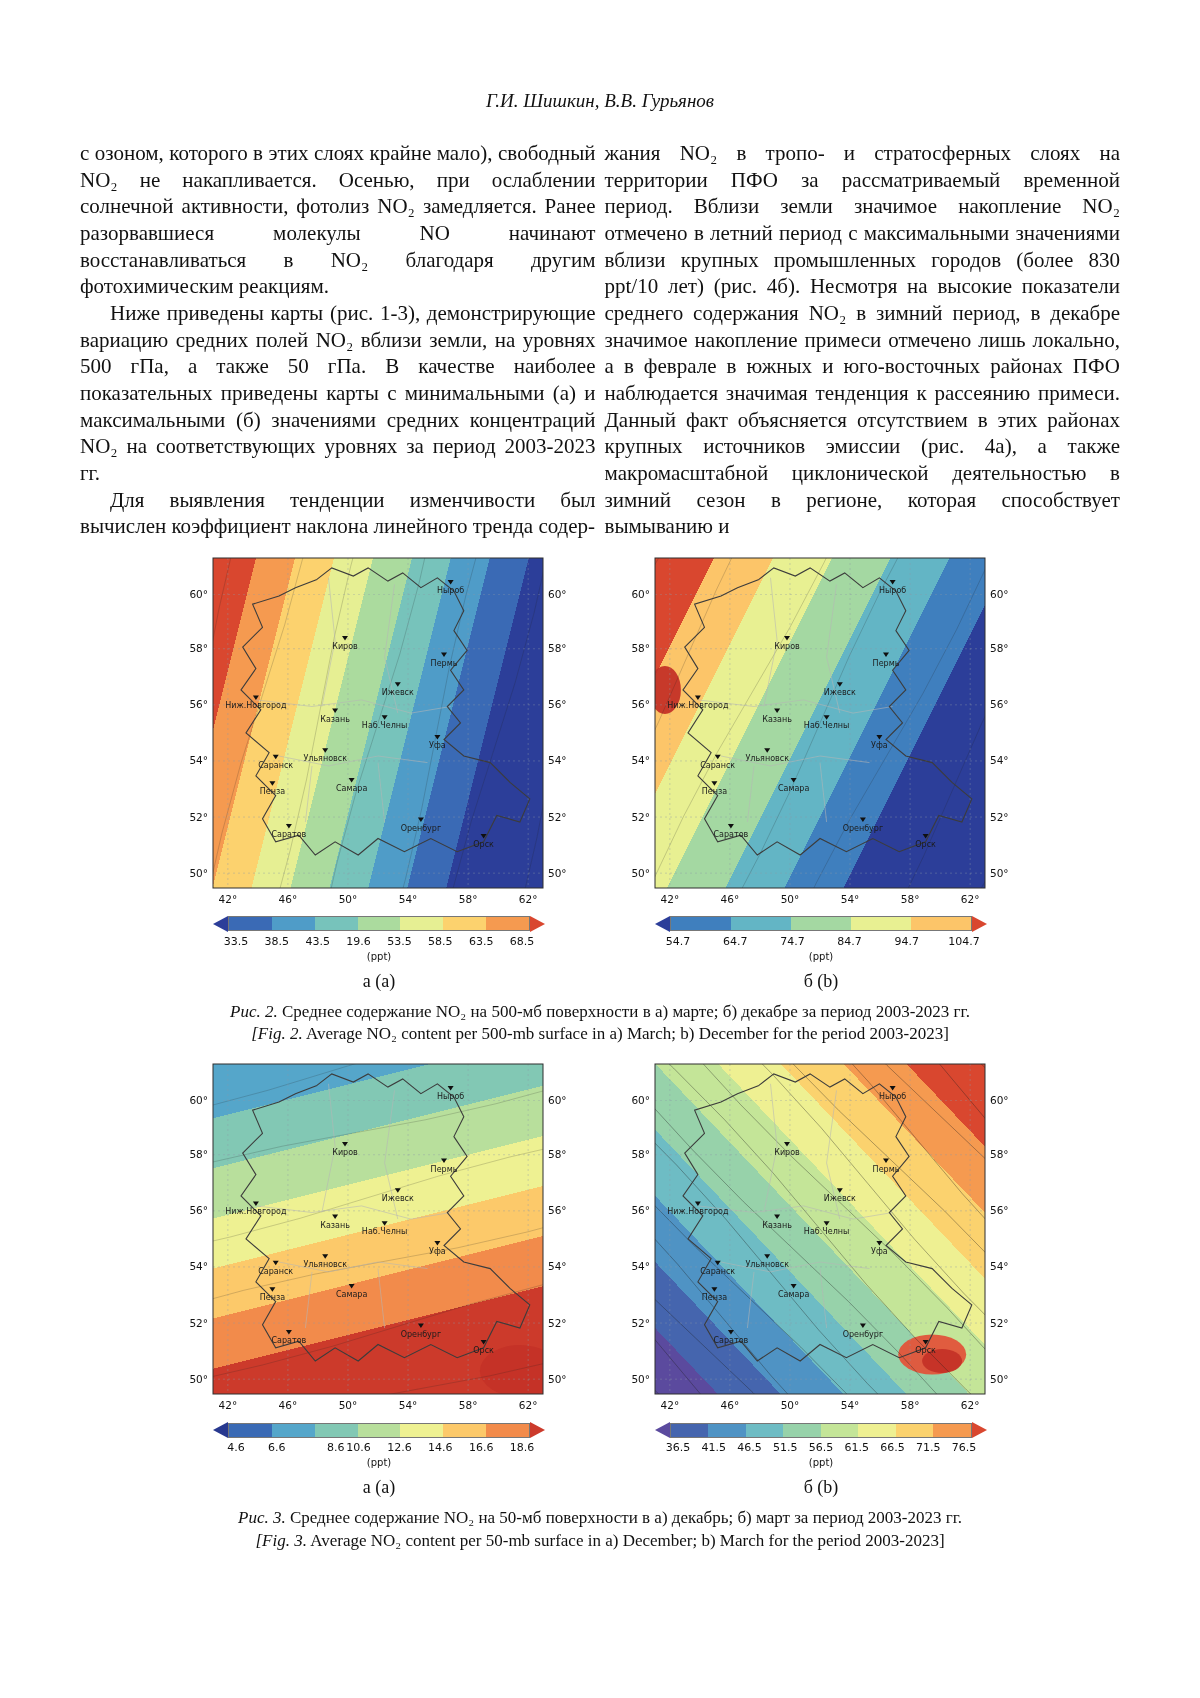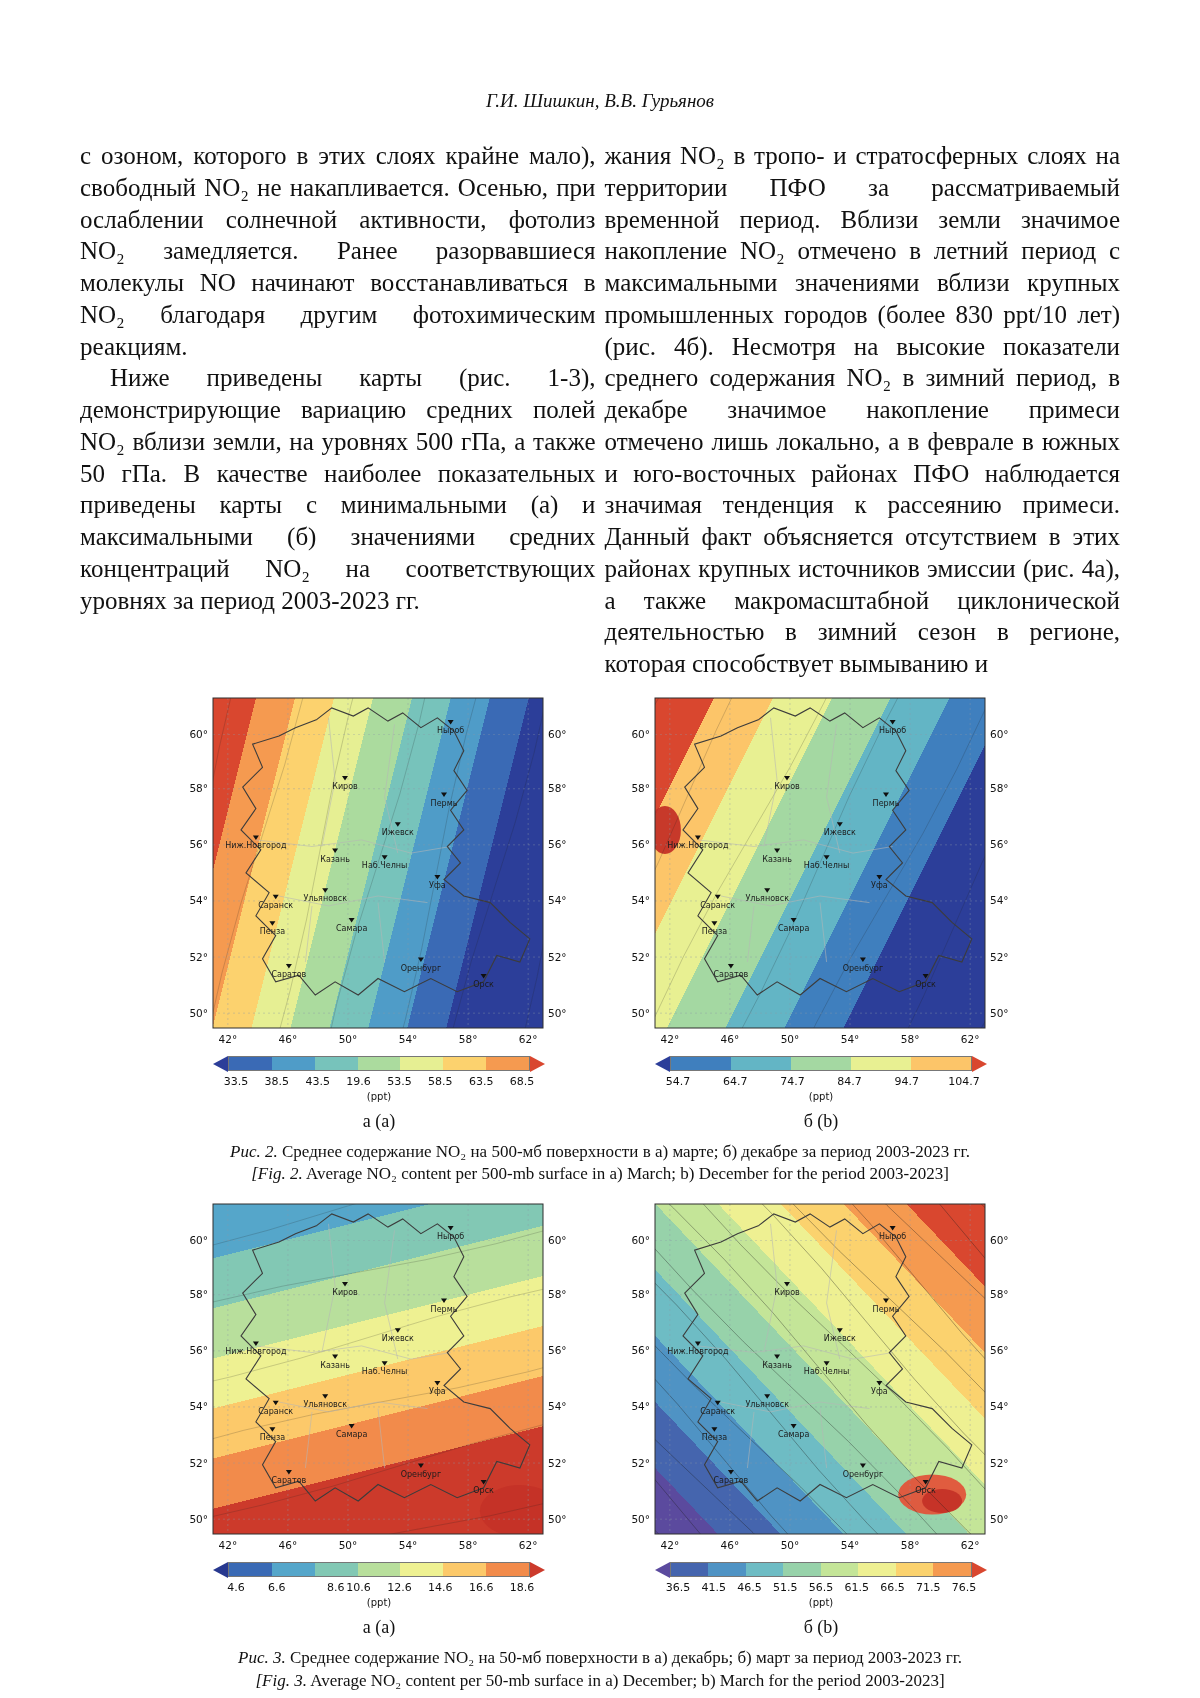--- a/index.html
+++ b/index.html
@@ -1,20 +1,20 @@
 <!DOCTYPE html>
 <html><head>
 <meta charset="utf-8">
 <style>
   *{margin:0;padding:0;box-sizing:border-box}
   html,body{background:#ffffff}
   .page{width:1200px;height:1698px;margin:0 auto;background:#fff;padding:90px 80px 0;
         font-family:"Liberation Serif",serif;color:#111;overflow:hidden;position:relative}
   .running-head{text-align:center;font-style:italic;font-size:19px;margin-bottom:28px}
-  .text-cols{display:flex;gap:9px;text-align:justify;font-size:25px;line-height:1.27}
+  .text-cols{display:flex;gap:9px;text-align:justify;font-size:21px;line-height:1.27}
   .col{flex:1;min-width:0}
   .col p{margin:0}
   .col p.ind{text-indent:30px}
   .figure{margin-top:16px}
   .panels{display:flex;justify-content:center;gap:56px}
   .panel{display:flex;flex-direction:column;align-items:center}
   svg.map{font-family:"DejaVu Sans",sans-serif;display:block}
   .colorbar-wrap{margin-top:8px;width:340px}
   .cb-row{display:flex;align-items:center;justify-content:center}
   .cb-bar{width:302px;height:15px;border:0.5px solid #777}
@@ -33,20 +33,21 @@
 <body>
 
 <div class="page">
 
   <div class="running-head">Г.И. Шишкин, В.В. Гурьянов</div>
 
   <div class="text-cols">
     <div class="col">
       <p>с озоном, которого в этих слоях крайне мало), свободный NO₂ не накапливается. Осенью, при ослаблении солнечной активности, фотолиз NO₂ замедляется. Ранее разорвавшиеся молекулы NO начинают восстанавливаться в NO₂ благодаря другим фотохимическим реакциям.</p>
       <p class="ind">Ниже приведены карты (рис. 1-3), демонстрирующие вариацию средних полей NO₂ вблизи земли, на уровнях 500 гПа, а также 50 гПа. В качестве наиболее показательных приведены карты с минимальными (а) и максимальными (б) значениями средних концентраций NO₂ на соответствующих уровнях за период 2003-2023 гг.</p>
+      <p class="ind">Для выявления тенденции изменчивости был вычислен коэффициент наклона линейного тренда содер-</p>
     </div>
     <div class="col">
       <p>жания NO₂ в тропо- и стратосферных слоях на территории ПФО за рассматриваемый временной период. Вблизи земли значимое накопление NO₂ отмечено в летний период с максимальными значениями вблизи крупных промышленных городов (более 830 ppt/10 лет) (рис. 4б). Несмотря на высокие показатели среднего содержания NO₂ в зимний период, в декабре значимое накопление примеси отмечено лишь локально, а в феврале в южных и юго-восточных районах ПФО наблюдается значимая тенденция к рассеянию примеси. Данный факт объясняется отсутствием в этих районах крупных источников эмиссии (рис. 4а), а также макромасштабной циклонической деятельностью в зимний сезон в регионе, которая способствует вымыванию и</p>
     </div>
   </div>
 
   <div class="figure">
     <div class="panels">
       <div class="panel">
         <svg class="map" width="386" height="352" viewBox="0 0 386 352">

